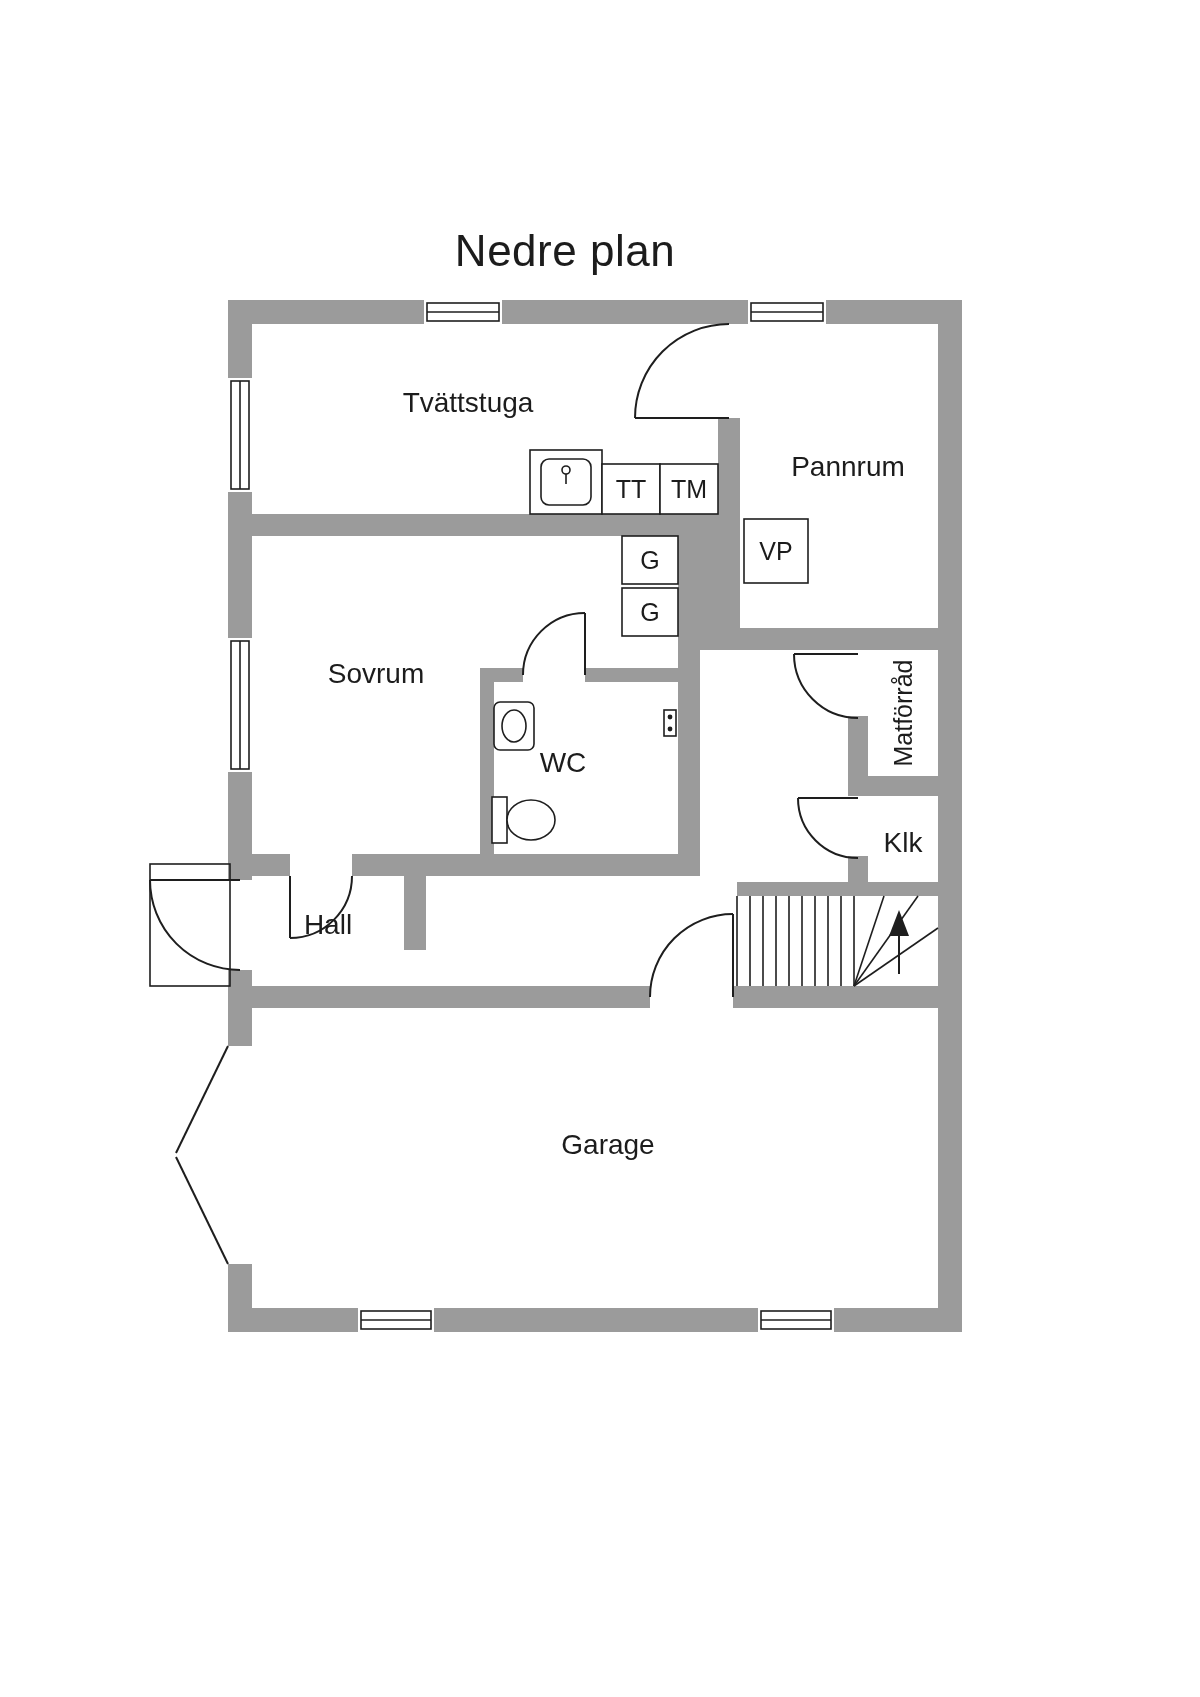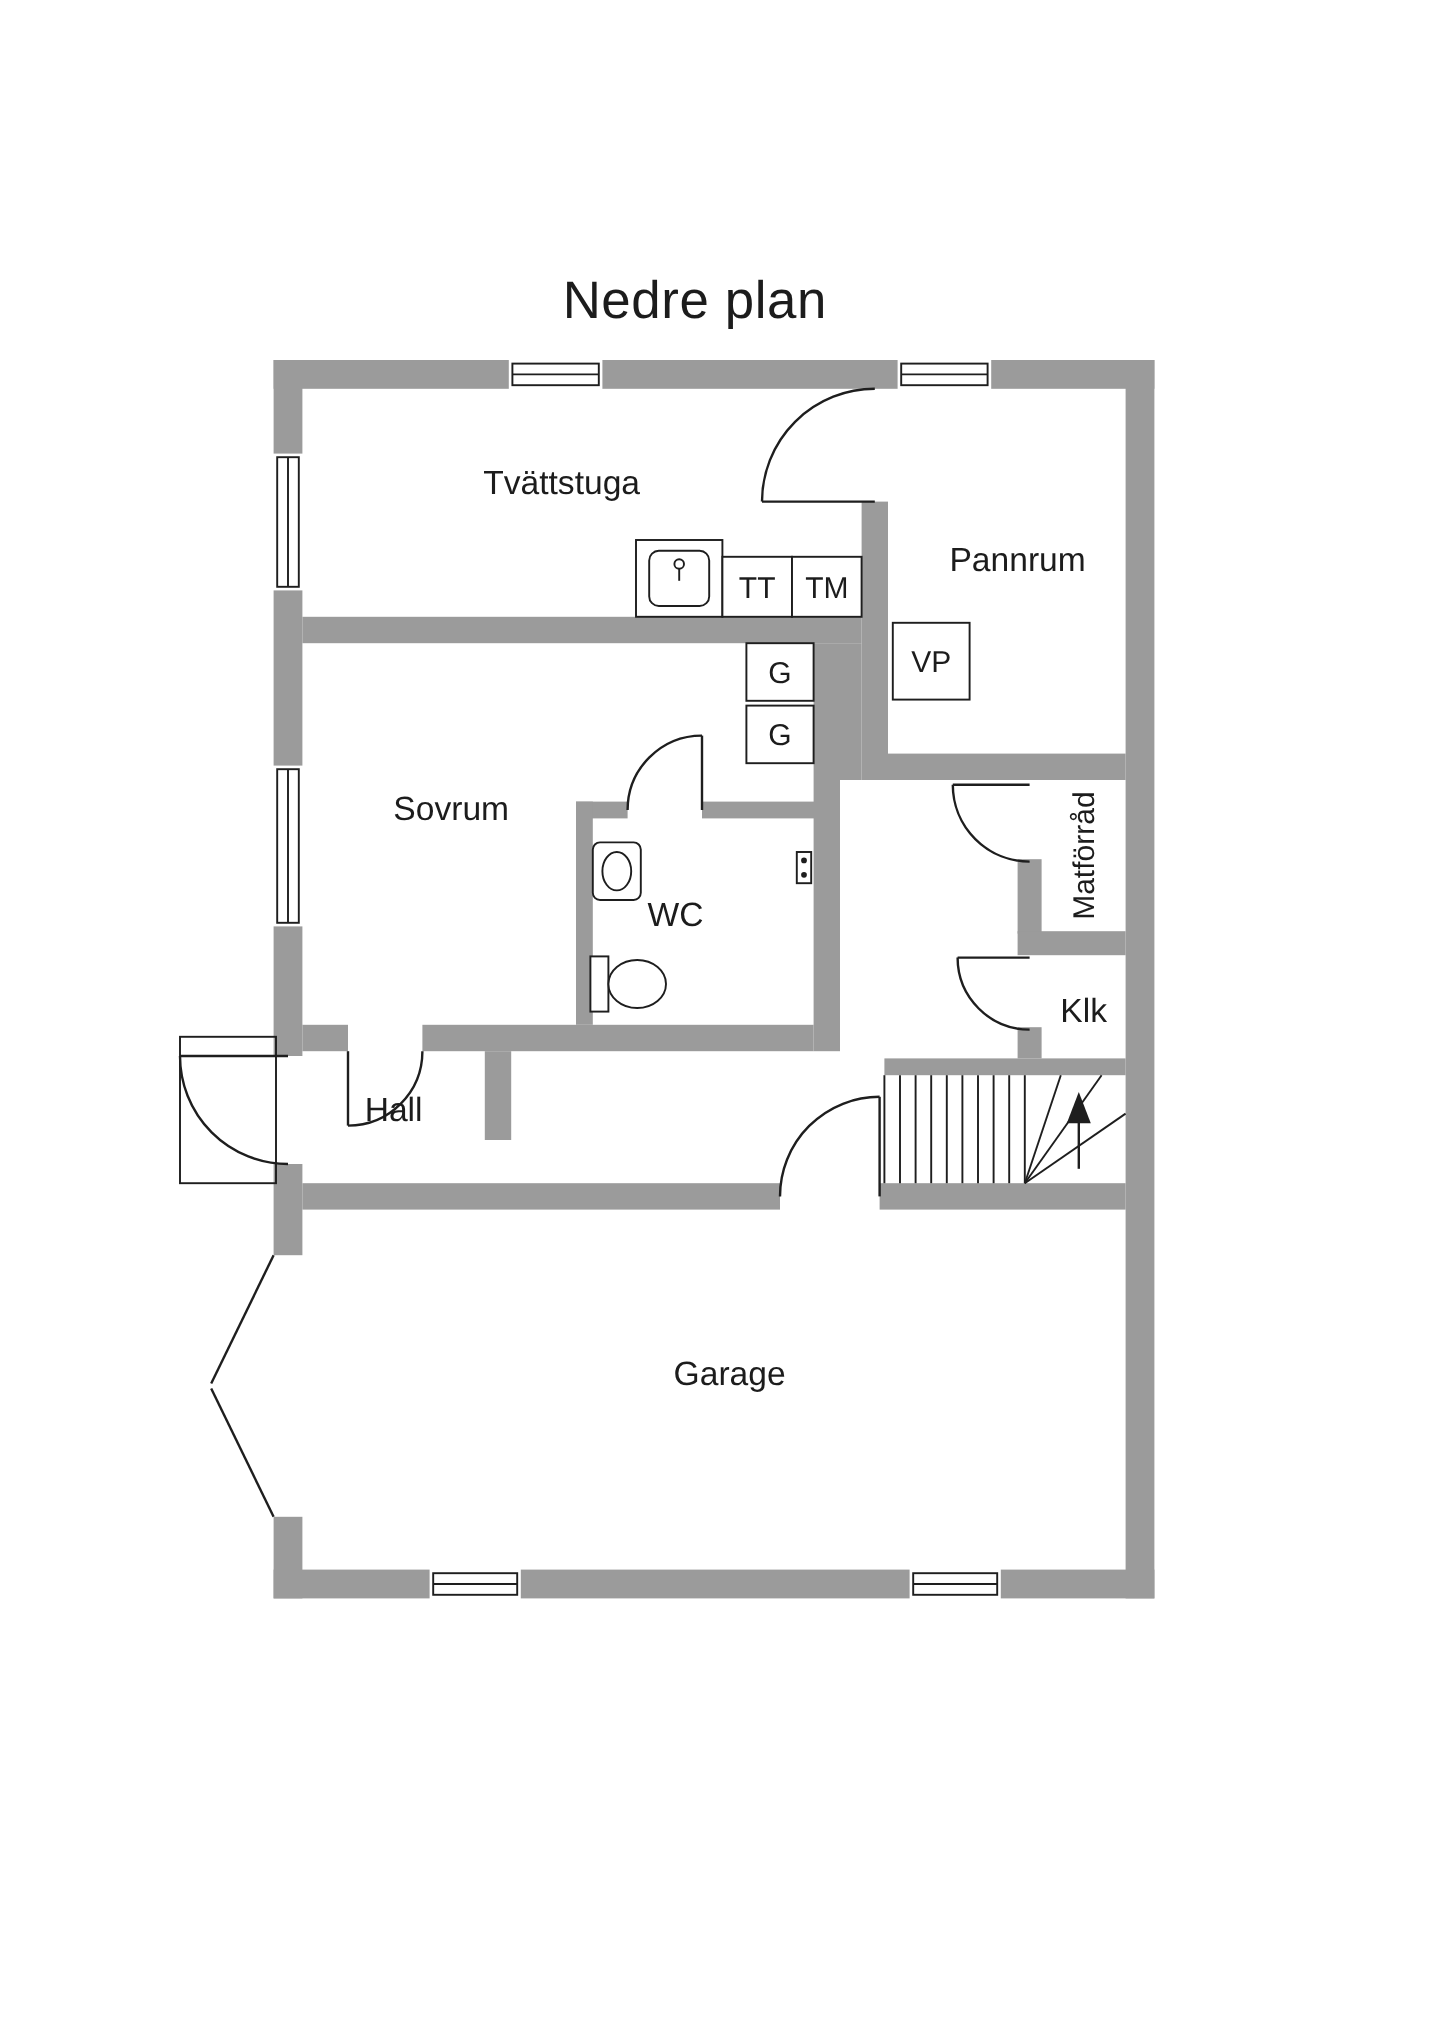--- a/index.html
+++ b/index.html
@@ -14,21 +14,21 @@
   .plan-svg{position:absolute;left:0;top:0;}
   .wall{fill:var(--wall);stroke:none;}
   .gap{fill:var(--bg);stroke:none;}
   .sym{stroke:var(--line);stroke-width:2;fill:none;}
   .symw{stroke:var(--line);stroke-width:2;fill:var(--bg);}
   .thin{stroke-width:1.6;}
   .solid{fill:var(--line);stroke:none;}
   text{fill:var(--text);}
   .room-label{font-size:28px;text-anchor:middle;}
   .small-label{font-size:25px;text-anchor:middle;}
-  .page-title{position:absolute;top:226px;left:579px;transform:translateX(-50%);
+  .page-title{position:absolute;top:226px;left:565px;transform:translateX(-50%);
               font-size:44px;font-weight:500;color:var(--text);letter-spacing:.5px;white-space:nowrap;}
 </style>
 </head>
 <body>
 
 <div class="page">
 
   <div class="page-title">Nedre plan</div>
 
   <svg class="plan-svg" width="1200" height="1697" viewBox="0 0 1200 1697" xmlns="http://www.w3.org/2000/svg">

